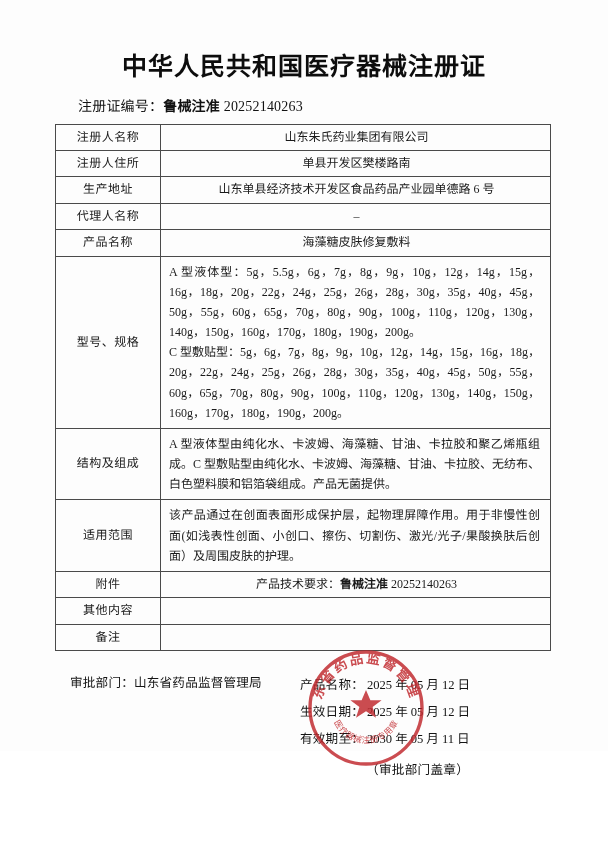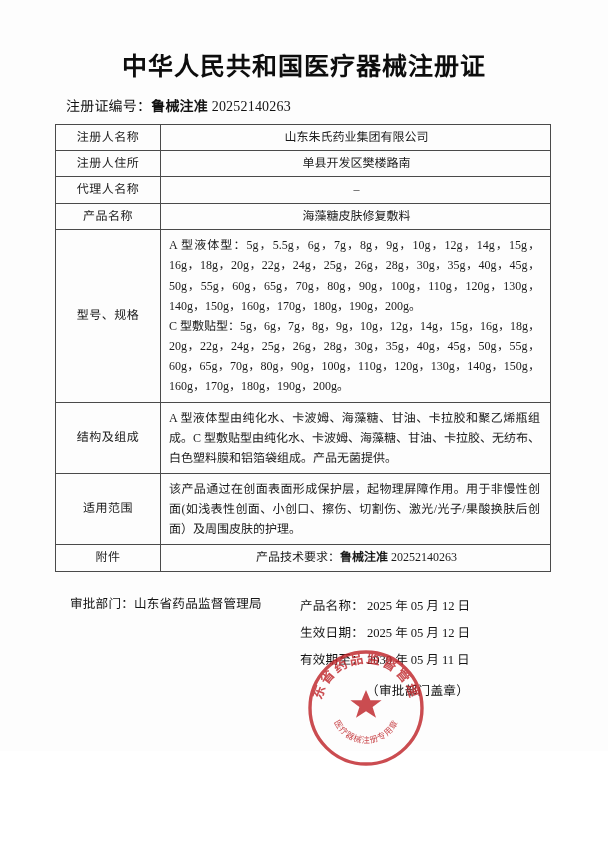--- a/index.html
+++ b/index.html
@@ -29,21 +29,21 @@
     text-align: center;
     font-size: 25px;
     font-weight: bold;
     letter-spacing: 1px;
     padding-top: 53px;
     line-height: 1.1;
     color: #0d0d0d;
     font-family: "Liberation Serif", "DejaVu Serif", serif;
   }
   .cert-no-line {
-    margin: 14px 0 9px 0;
+    margin: 14px 0 9px 12px;
     padding-left: 66px;
     font-size: 14px;
     letter-spacing: 0.2px;
     color: #131313;
   }
   .cert-no-value {
     font-weight: bold;
   }
   .cert-no-digits {
     font-weight: normal;
@@ -152,20 +152,24 @@
     <tbody>
       <tr>
         <td class="label">注册人名称</td>
         <td class="value">山东朱氏药业集团有限公司</td>
       </tr>
       <tr>
         <td class="label">注册人住所</td>
         <td class="value">单县开发区樊楼路南</td>
       </tr>
       <tr>
+        <td class="label">生产地址</td>
+        <td class="value">山东单县经济技术开发区食品药品产业园单德路 6 号</td>
+      </tr>
+      <tr>
         <td class="label">代理人名称</td>
         <td class="value dash">–</td>
       </tr>
       <tr>
         <td class="label">产品名称</td>
         <td class="value">海藻糖皮肤修复敷料</td>
       </tr>
       <tr>
         <td class="label">型号、规格</td>
         <td class="value-block">
@@ -177,20 +181,28 @@
         <td class="label">结构及组成</td>
         <td class="value-block">A 型液体型由纯化水、卡波姆、海藻糖、甘油、卡拉胶和聚乙烯瓶组成。C 型敷贴型由纯化水、卡波姆、海藻糖、甘油、卡拉胶、无纺布、白色塑料膜和铝箔袋组成。产品无菌提供。</td>
       </tr>
       <tr>
         <td class="label">适用范围</td>
         <td class="value-block">该产品通过在创面表面形成保护层，起物理屏障作用。用于非慢性创面(如浅表性创面、小创口、擦伤、切割伤、激光/光子/果酸换肤后创面）及周围皮肤的护理。</td>
       </tr>
       <tr>
         <td class="label">附件</td>
         <td class="value"><span>产品技术要求：</span><span class="bold-inline">鲁械注准</span> <span>20252140263</span></td>
+      </tr>
+      <tr>
+        <td class="label">其他内容</td>
+        <td class="value"></td>
+      </tr>
+      <tr>
+        <td class="label">备注</td>
+        <td class="value"></td>
       </tr>
     </tbody>
   </table>
 
   <div class="footer">
     <span class="approve-dept"><span>审批部门：</span><span>山东省药品监督管理局</span></span>
 
     <div class="date-block">
       <div class="date-row">
         <span class="dlabel">产品名称：</span><span class="num">2025</span><span>年</span><span class="num">05</span><span>月</span><span class="num">12</span><span>日</span>

